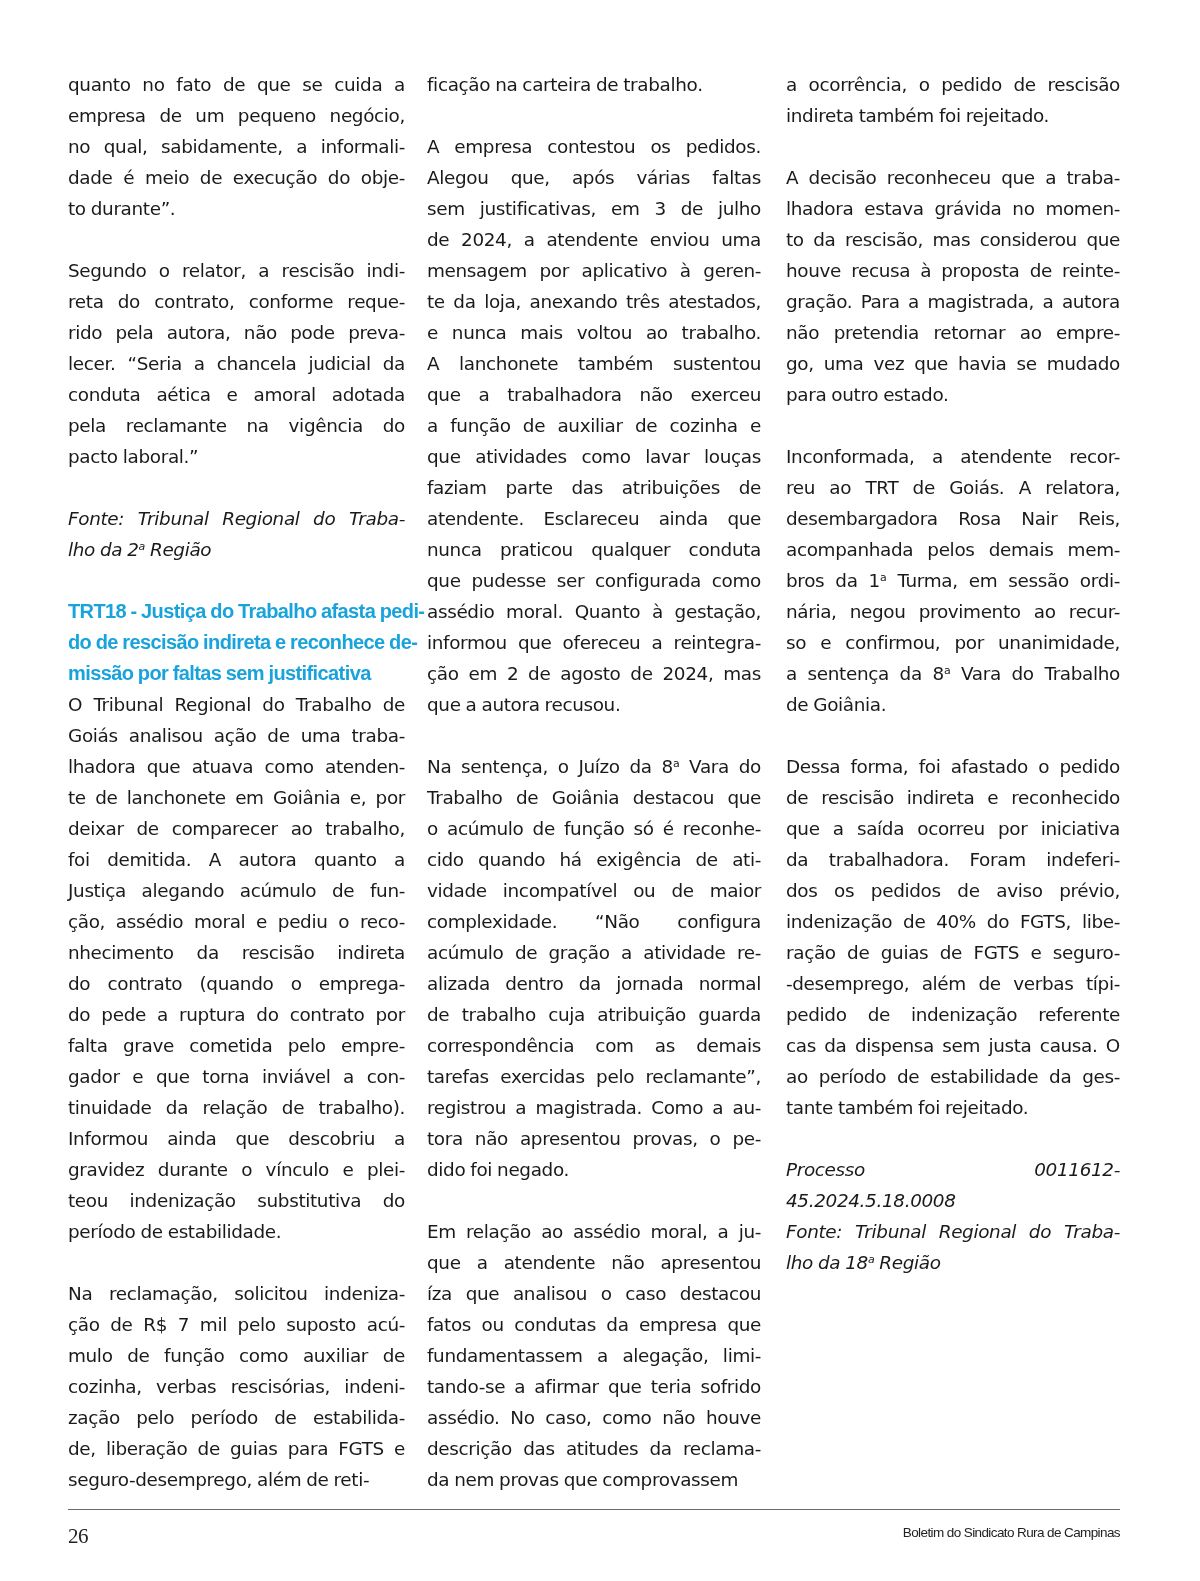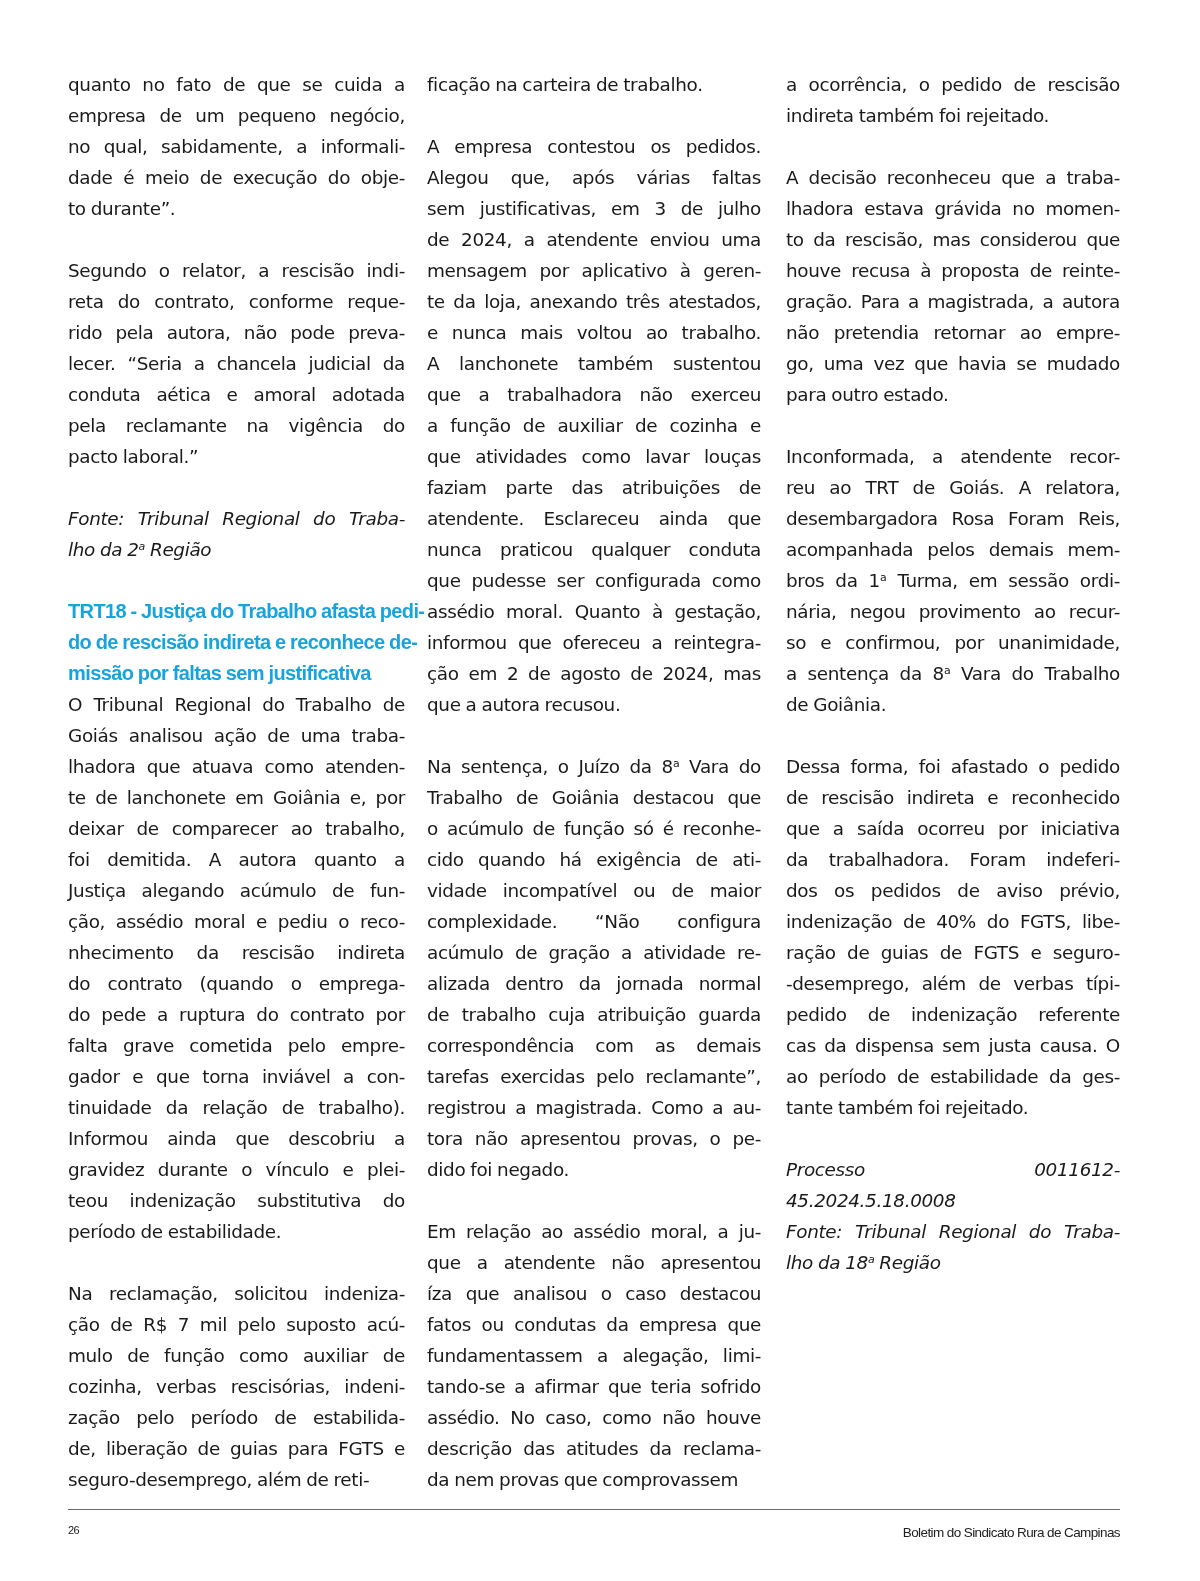--- a/index.html
+++ b/index.html
@@ -15,22 +15,22 @@
           letter-spacing: -0.35px; word-spacing: -0.5px; }
   .line.last { text-align-last: left; }
   .italic .line { font-style: italic; }
   .headline .line { color: #19a3dc; font-weight: bold; 
                     font-family: "Liberation Sans", sans-serif; font-size: 20px;
                     letter-spacing: -0.6px; }
   .headline { margin-bottom: 0; }
   sup.ord { font-size: 11px; vertical-align: 6px; line-height: 0; }
   .footer-rule { position: absolute; left: 68px; top: 1509px; width: 1052px; height: 0;
                  border-top: 1.5px solid #6b6b6b; }
-  .page-num { position: absolute; left: 68px; top: 1524px; font-size: 11px;
-              font-family: Liberation Sans, sans-serif; color: #222; letter-spacing: -0.5px; }
+  .page-num { position: absolute; left: 68px; top: 1524px; font-size: 21px;
+              font-family: Liberation Serif, serif; color: #222; letter-spacing: -0.5px; }
   .pub-name { position: absolute; right: 80px; top: 1525px; font-size: 13.5px;
               font-family: "Liberation Sans", sans-serif; color: #222; letter-spacing: -0.6px; }
 </style>
 </head>
 <body>
 
 <div class="col col1">
     <div class="para">
       <span class="line">quanto no fato de que se cuida a</span>
       <span class="line">empresa de um pequeno negócio,</span>
@@ -150,21 +150,21 @@
       <span class="line">to da rescisão, mas considerou que</span>
       <span class="line">houve recusa à proposta de reinte-</span>
       <span class="line">gração. Para a magistrada, a autora</span>
       <span class="line">não pretendia retornar ao empre-</span>
       <span class="line">go, uma vez que havia se mudado</span>
       <span class="line last">para outro estado.</span>
     </div>
     <div class="para">
       <span class="line">Inconformada, a atendente recor-</span>
       <span class="line">reu ao TRT de Goiás. A relatora,</span>
-      <span class="line">desembargadora Rosa Foram Reis,</span>
+      <span class="line">desembargadora Rosa Nair Reis,</span>
       <span class="line">acompanhada pelos demais mem-</span>
       <span class="line">bros da 1<sup class="ord">a</sup> Turma, em sessão ordi-</span>
       <span class="line">nária, negou provimento ao recur-</span>
       <span class="line">so e confirmou, por unanimidade,</span>
       <span class="line">a sentença da 8<sup class="ord">a</sup> Vara do Trabalho</span>
       <span class="line last">de Goiânia.</span>
     </div>
     <div class="para">
       <span class="line">Dessa forma, foi afastado o pedido</span>
       <span class="line">de rescisão indireta e reconhecido</span>

